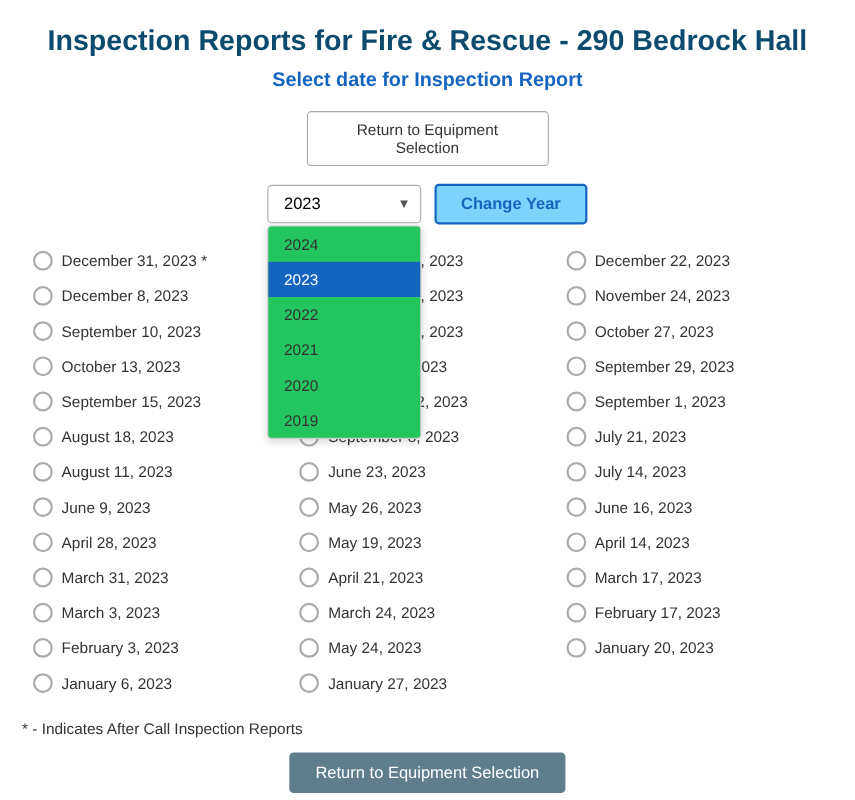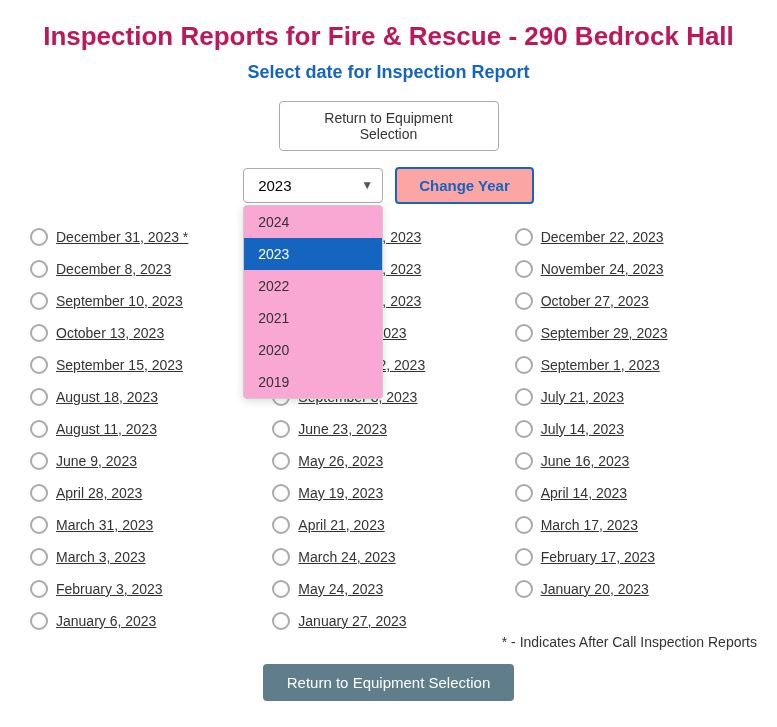--- a/index.html
+++ b/index.html
@@ -6,21 +6,21 @@
     body {
       font-family: Arial, sans-serif;
       background: #fff;
       color: #333;
       width: 777px;
       min-height: 727px;
       padding: 20px;
     }
     .page-title {
       text-align: center;
-      color: #be185d;
+      color: #0c4a6e;
       font-size: 26px;
       font-weight: bold;
       line-height: 1.3;
       margin-bottom: 8px;
     }
     .page-subtitle {
       text-align: center;
       color: #1565c0;
       font-size: 18px;
       font-weight: bold;
@@ -68,73 +68,73 @@
       top: 50%;
       transform: translateY(-50%);
       pointer-events: none;
       font-size: 12px;
       color: #555;
     }
     .dropdown-open {
       position: absolute;
       top: calc(100% + 2px);
       left: 0;
-      background: #f9a8d4;
+      background: #22c55e;
       border: 1px solid #ccc;
       border-radius: 4px;
       width: 140px;
       z-index: 100;
       box-shadow: 0 2px 8px rgba(0,0,0,0.15);
     }
     .dropdown-item {
       padding: 8px 14px;
       font-size: 14px;
       cursor: pointer;
       color: #333;
     }
     .dropdown-item.selected {
       background: #1565c0;
       color: #fff;
     }
     .change-year-btn {
       padding: 8px 22px;
       border: 2px solid #1565c0;
-      background: #fca5a5;
+      background: #7dd3fc;
       color: #1565c0;
       font-size: 15px;
       font-weight: 600;
       border-radius: 4px;
       cursor: pointer;
     }
     .dates-grid {
       display: grid;
       grid-template-columns: repeat(3, 1fr);
       gap: 6px 10px;
       padding: 0 10px;
-      text-decoration: underline;
+      margin-bottom: 20px;
     }
     .date-item {
       display: flex;
       align-items: center;
       gap: 8px;
       font-size: 14px;
       color: #333;
       padding: 4px 0;
     }
     .radio-circle {
       width: 18px;
       height: 18px;
       border-radius: 50%;
       border: 2px solid #aaa;
       background: #fff;
       flex-shrink: 0;
       cursor: pointer;
     }
     .footer-note {
-      text-align: right;
+      text-align: left;
       font-size: 14px;
       color: #333;
       margin-bottom: 14px;
     }
     .return-btn-bottom {
       display: block;
       margin: 0 auto;
       padding: 10px 24px;
       background: #607d8b;
       color: #fff;

